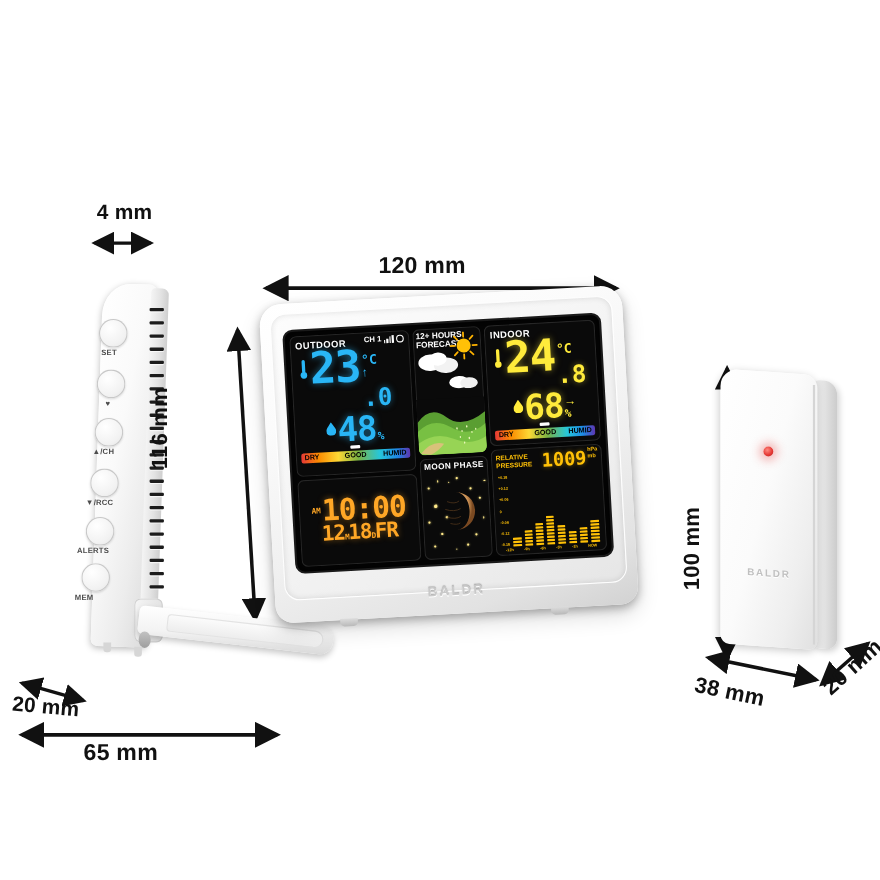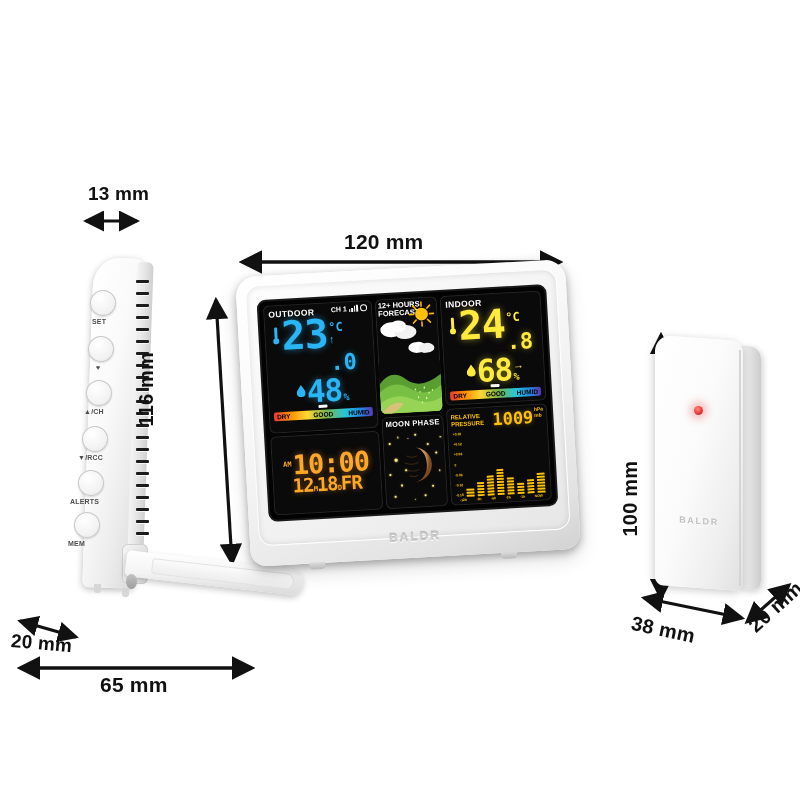--- a/index.html
+++ b/index.html
@@ -617,29 +617,29 @@
   </div>
 
   <div id="sensor-unit">
     <div class="sensor-side"></div>
     <div class="sensor-front"></div>
     <div class="sensor-seam"></div>
     <div class="led"></div>
     <div class="brand-sensor">BALDR</div>
   </div>
 
-  <div class="dim" style="left:88px;top:183px;font-size:19px">13 mm</div>
+  <div class="dim" style="left:88px;top:183px;font-size:19px">4 mm</div>
 
   <div class="dim" style="left:344px;top:230px;font-size:21px">120 mm</div>
 
   <div class="dim" style="left:146px;top:415px;font-size:20px;transform:rotate(-90deg);transform-origin:left center">116 mm</div>
 
   <div class="dim" style="left:12px;top:630px;font-size:19px;transform:rotate(5deg);transform-origin:left top">20 mm</div>
 
-  <div class="dim" style="left:100px;top:673px;font-size:21px">65 mm</div>
+  <div class="dim" style="left:76px;top:673px;font-size:21px">65 mm</div>
 
   <div class="dim" style="left:630px;top:525px;font-size:20px;transform:rotate(-90deg);transform-origin:left center">100 mm</div>
 
   <div class="dim" style="left:634px;top:612px;font-size:20px;transform:rotate(12deg);transform-origin:left top">38 mm</div>
 
   <div class="dim" style="left:744px;top:620px;font-size:20px;transform:rotate(-42deg);transform-origin:left top">20 mm</div>
 
 </div>
 
 </body></html>

